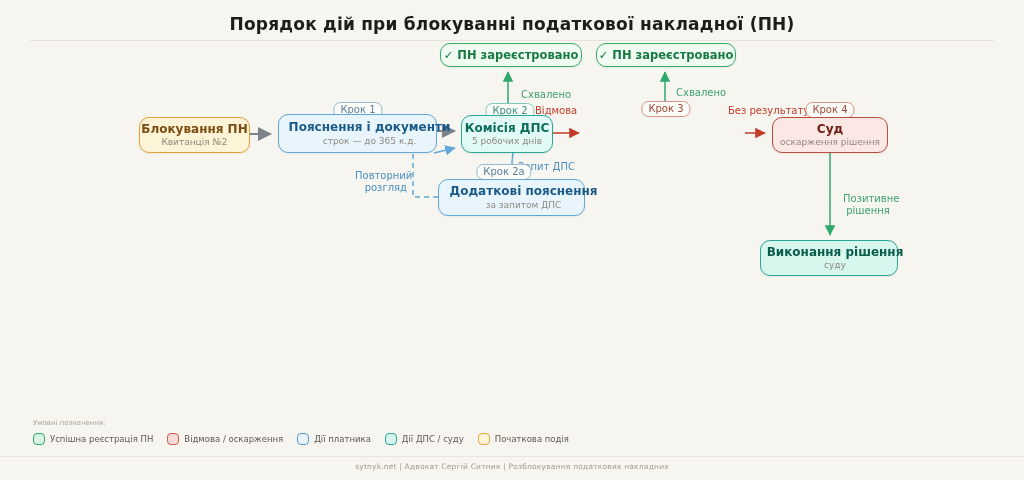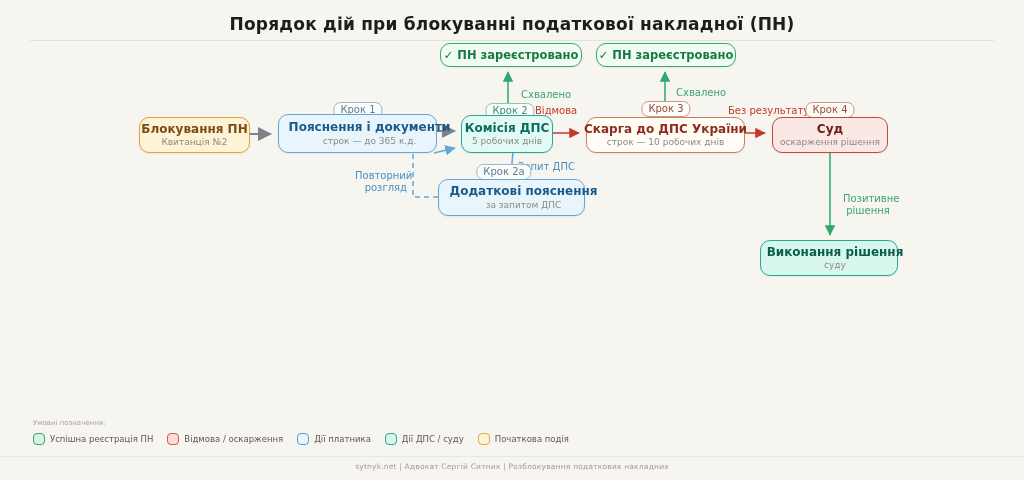--- a/index.html
+++ b/index.html
@@ -115,24 +115,20 @@
   <div class="box n-teal" style="left:461px;top:115px;width:92px;height:38px;">
     <div class="t">Комісія ДПС</div>
     <div class="s">5 робочих днів</div>
   </div>
 
   <div class="box n-blue" style="left:438px;top:179px;width:147px;height:37px;">
     <div class="t">Додаткові пояснення</div>
     <div class="s">за запитом ДПС</div>
   </div>
 
-  <div class="box n-cream" style="left:586px;top:117px;width:159px;height:36px;">
-    <div class="t">Скарга до ДПС України</div>
-    <div class="s">строк — 10 робочих днів</div>
-  </div>
 
   <div class="box n-pink" style="left:772px;top:117px;width:116px;height:36px;">
     <div class="t">Суд</div>
     <div class="s">оскарження рішення</div>
   </div>
 
   <div class="box n-tealfill" style="left:760px;top:240px;width:138px;height:36px;">
     <div class="t">Виконання рішення</div>
     <div class="s">суду</div>
   </div>

